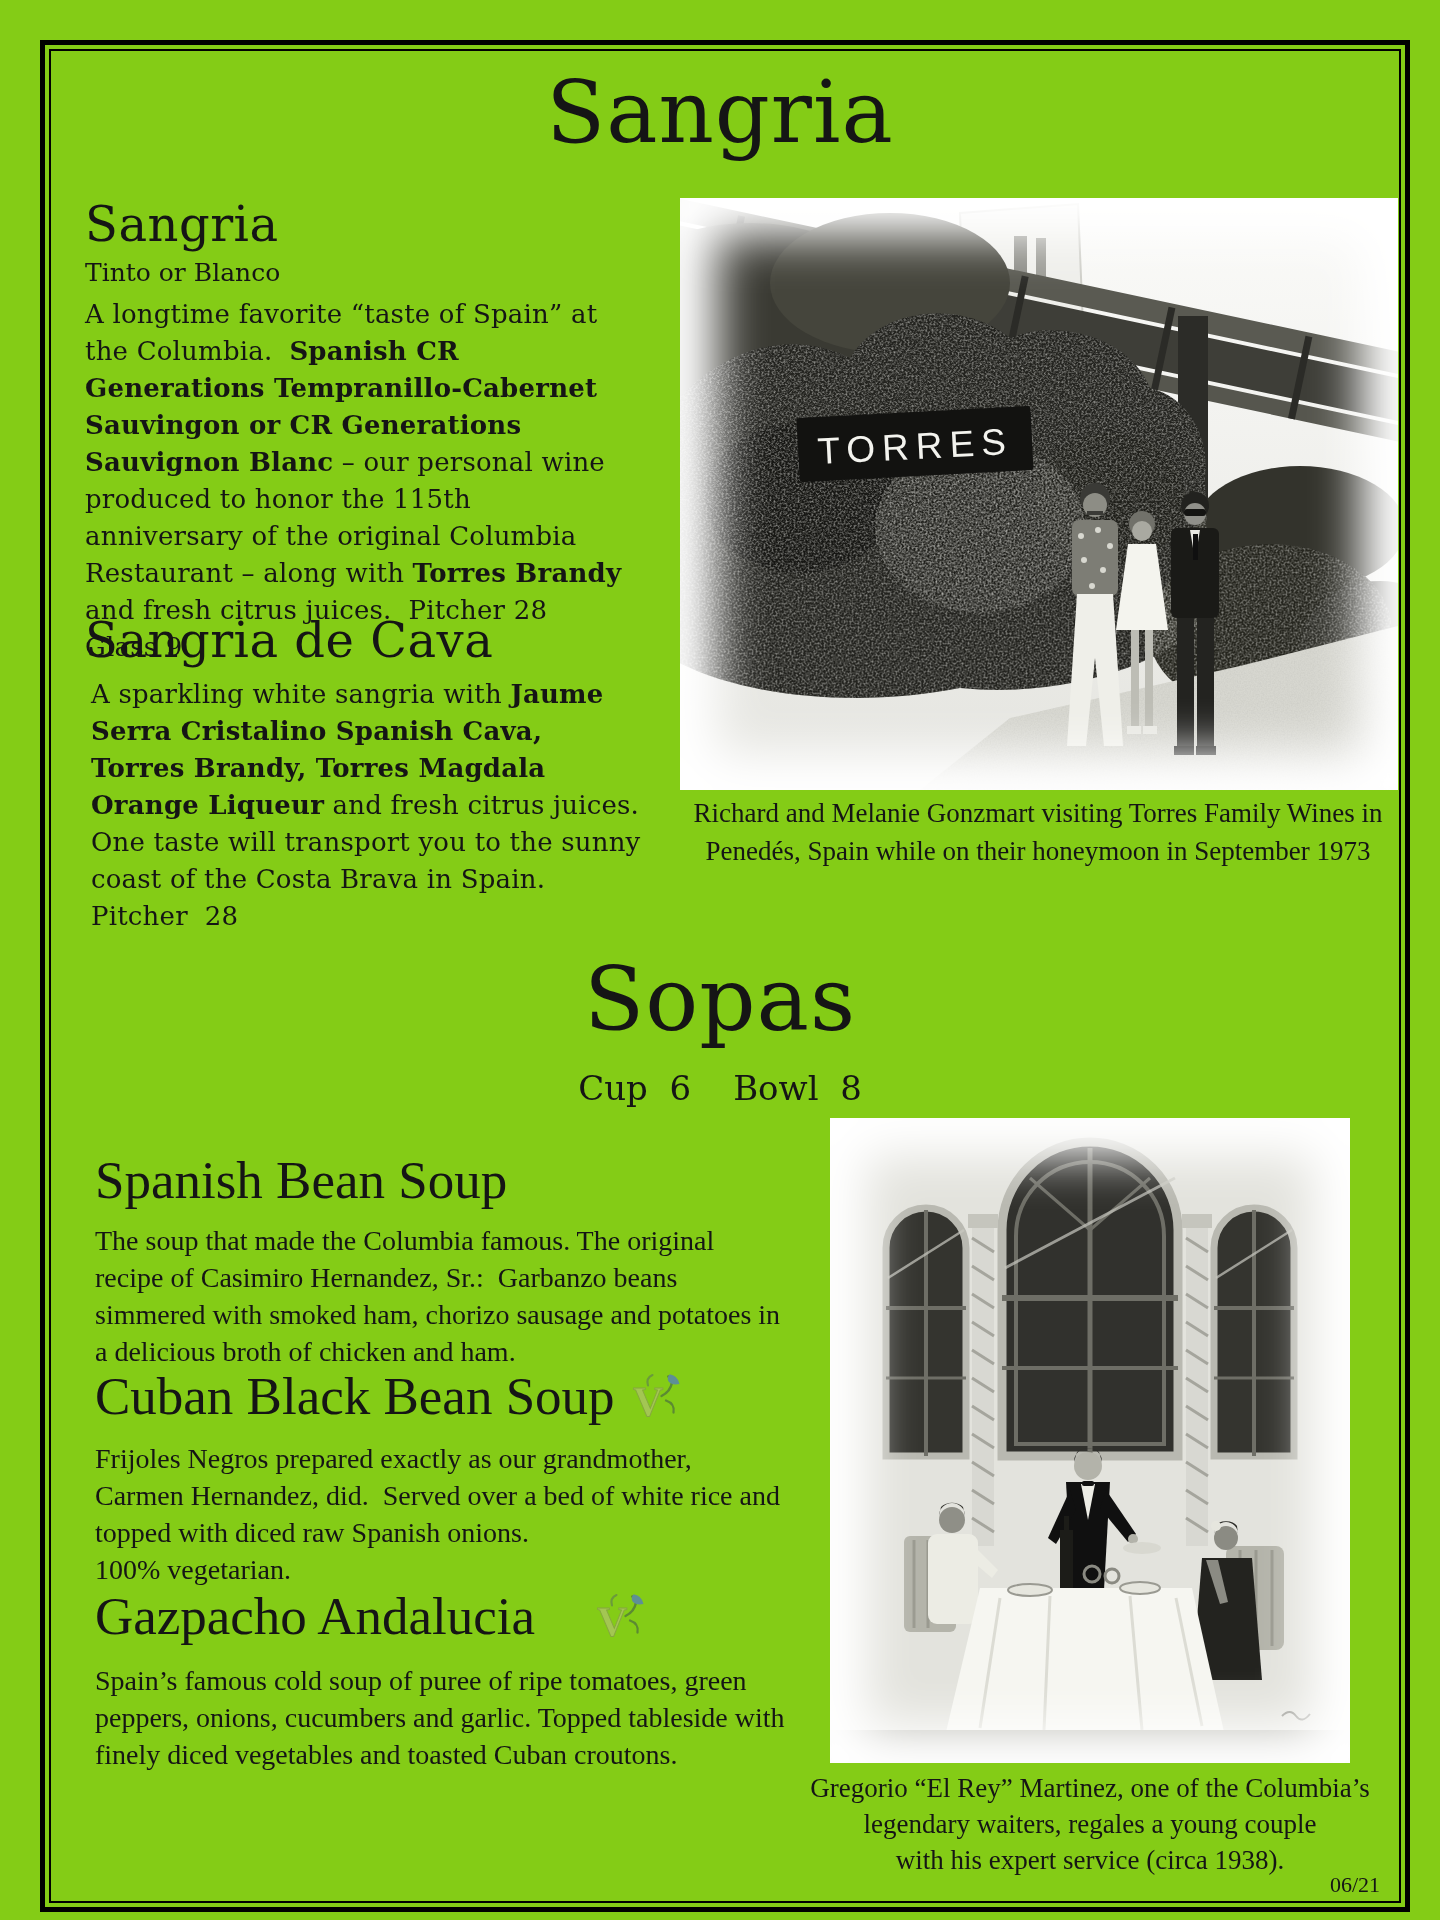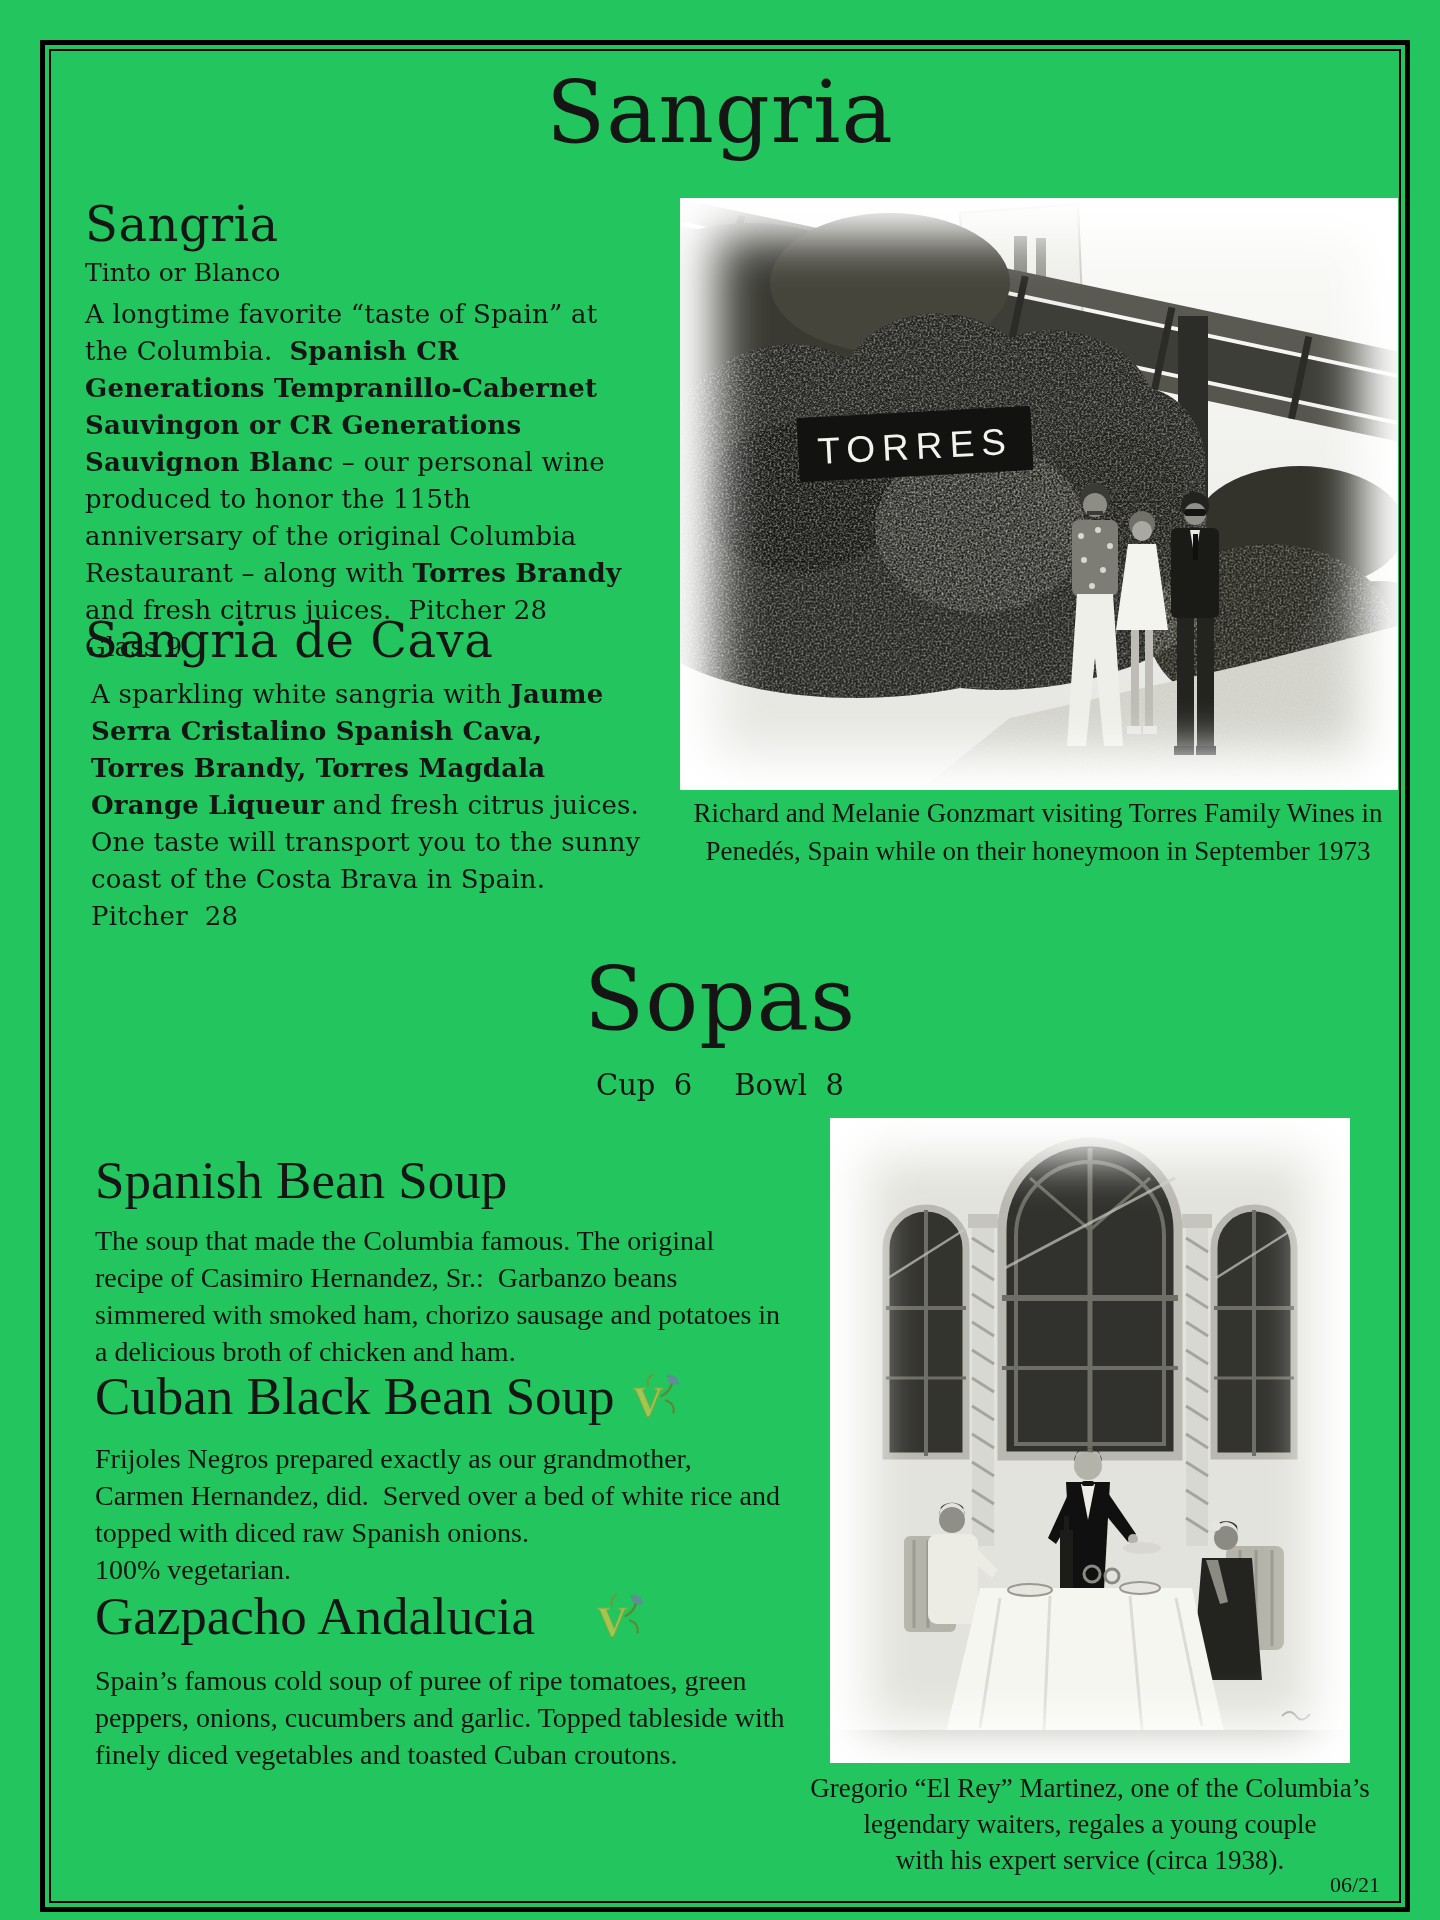--- a/index.html
+++ b/index.html
@@ -1,17 +1,17 @@
 <!DOCTYPE html>
 <html><head>
 <meta charset="utf-8">
 <style>
   html,body{margin:0;padding:0;background:#ffffff;}
   #page{
-    position:relative;width:1440px;height:1920px;background:#22c55e;overflow:hidden;
+    position:relative;width:1440px;height:1920px;background:#84cc16;overflow:hidden;
     font-family:"DejaVu Serif", serif;color:#151515;
   }
   
   .frame-outer{position:absolute;left:40px;top:40px;right:30px;bottom:8px;border:5px solid #000;}
   .frame-inner{position:absolute;left:49px;top:49px;right:39px;bottom:17px;border:2px solid #000;}
 
   .main-title{position:absolute;left:0;width:100%;text-align:center;font-weight:400;letter-spacing:1px;}
   #sangria-title{top:62px;font-size:86px;}
   #sopas-title{top:948px;font-size:88px;}
 
@@ -22,21 +22,21 @@
   .b{font-weight:bold;}
 
   #s1-name{left:85px;top:196px;}
   #s1-sub{left:85px;top:258px;}
   #s1-body{left:85px;top:296px;width:548px;}
   #s2-name{left:85px;top:612px;}
   #s2-body{left:85px;top:676px;width:552px;margin-left:6px;}
   .soup-name{position:absolute;font-size:53px;font-family:"Liberation Serif", serif;display:flex;align-items:center;}
   .soup-body{position:absolute;font-size:28px;line-height:37px;font-family:"Liberation Serif", serif;}
   #sopas-pricing{position:absolute;top:1068px;left:0;width:100%;display:flex;justify-content:center;gap:42px;
-    font-size:29px;font-family:"DejaVu Serif", serif;}
+    font-size:34px;font-family:"DejaVu Serif", serif;}
   #soup1-name{left:95px;top:1150px;}
   #soup1-body{left:95px;top:1222px;width:690px;}
   #soup2-name{left:95px;top:1366px;}
   #soup2-body{left:95px;top:1440px;width:690px;}
   #soup3-name{left:95px;top:1586px;gap:44px;}
   #soup3-body{left:95px;top:1662px;width:700px;}
   .veg-badge{display:inline-block;margin-left:14px;width:56px;height:48px;}
 
   
   .photo{position:absolute;overflow:hidden;background:#ededE8;}

